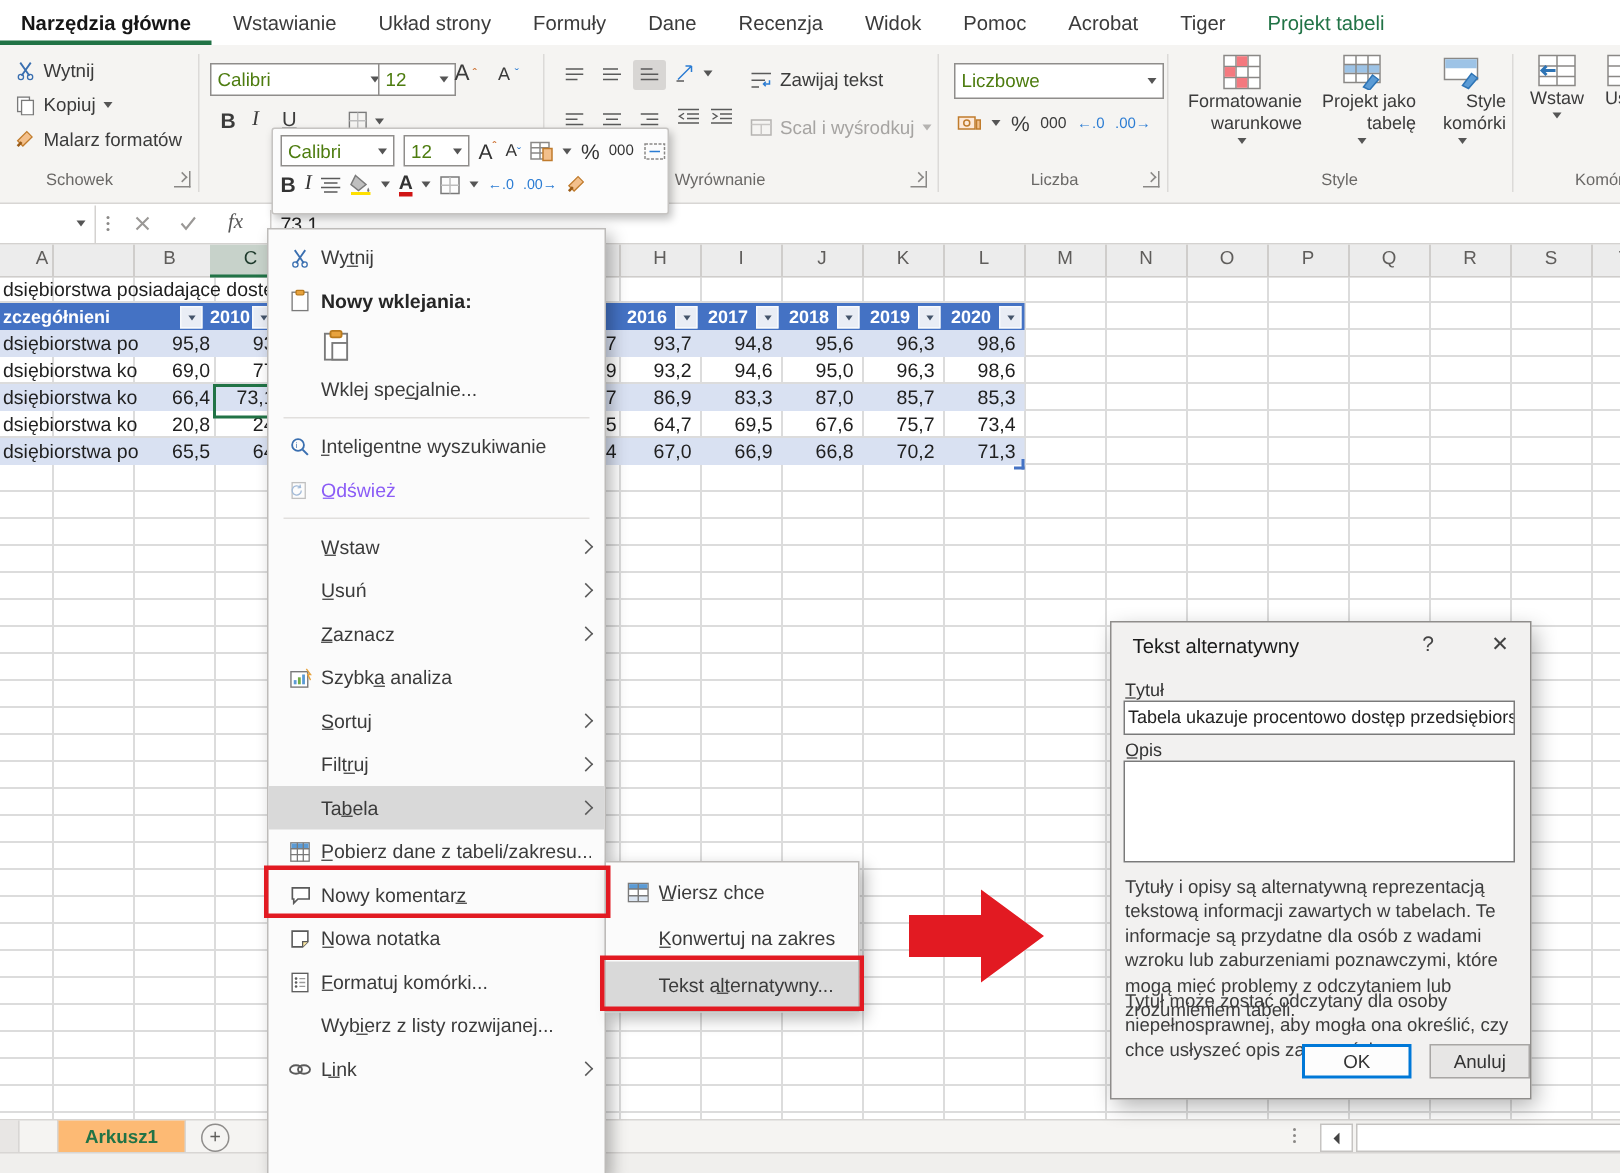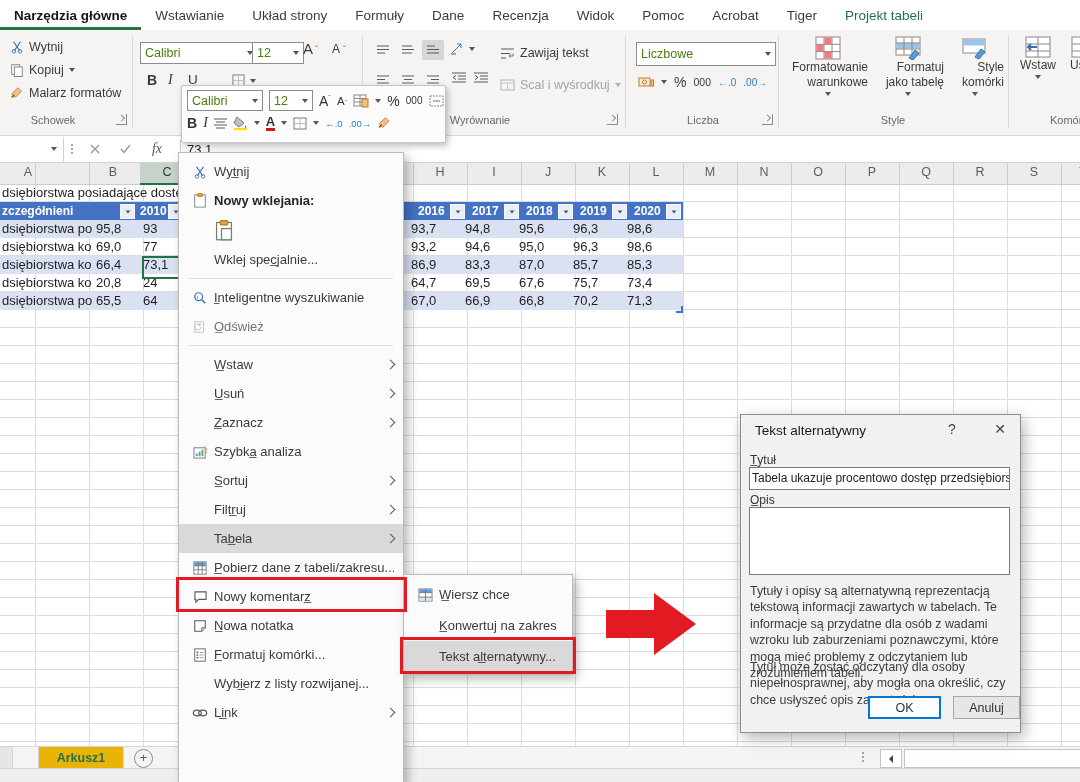--- a/index.html
+++ b/index.html
@@ -46,54 +46,54 @@
   .gridbg{left:0;top:184px;width:1080px;height:562px;background:#fff;z-index:1;
     background-image:repeating-linear-gradient(to right,transparent 0 53px,#dcdcdc 53px 54px),
                      repeating-linear-gradient(to bottom,transparent 0 17px,#dcdcdc 17px 18px);
     background-position:36px 0,0 0}
   .band{left:0;width:683px;height:18px;background:#d9e1f2;z-index:2}
   .thead{left:0;top:202px;width:683px;height:18px;background:#4472c4;z-index:3}
   .hcell{position:absolute;top:0;height:18px;color:#fff;font-weight:bold;font-size:12px;line-height:18px;white-space:nowrap;overflow:hidden}
   .fbtn{position:absolute;top:2px;width:13px;height:13px;background:#e9edf5;border:1px solid #f7f9fc;
         display:flex;align-items:center;justify-content:center}
   .fbtn .cdn{border-top-color:#44546a;transform:scale(.8)}
-  .cellv{position:absolute;height:18px;font-size:13px;color:#1f1f1f;line-height:18px;z-index:3;white-space:nowrap}
+  .cellv{position:absolute;height:18px;font-size:13px;color:#1f1f1f;line-height:18px;text-align:right;z-index:3;white-space:nowrap}
   .celll{position:absolute;height:18px;font-size:13px;color:#1f1f1f;line-height:18px;z-index:3;white-space:nowrap;overflow:hidden}
   .selcell{left:142px;top:256px;width:56px;height:19px;border:2px solid #217346;z-index:4}
   .rhandle{left:676px;top:306px;width:5px;height:5px;border-right:2px solid #4472c4;border-bottom:2px solid #4472c4;z-index:3}
   
   .menu{left:178px;top:152px;width:226px;height:632px;background:#fbfbfb;border:1px solid #bdbbb9;
         box-shadow:4px 4px 10px rgba(0,0,0,.28);z-index:20;padding-top:4px;box-sizing:border-box}
   .mi{display:flex;align-items:center;height:29px;padding:0 9px 0 7px}
   .mi.hl{background:#d9d9d9}
   .mic{width:28px;display:flex;justify-content:center;align-items:center;flex:none}
   .mil{flex:1;font-size:13px;color:#3b3b3b;white-space:nowrap;overflow:hidden}
   .mil.b{font-weight:bold;color:#262626}
-  .mi.dis .mil{color:#737373}
+  .mi.dis .mil{color:#8b5cf6}
   .msep{height:1px;background:#e1dfdd;margin:4px 10px}
   .submenu{left:403px;top:574px;width:170px;height:101px;background:#fbfbfb;border:1px solid #bdbbb9;
            box-shadow:4px 4px 10px rgba(0,0,0,.28);z-index:21;padding-top:4px;box-sizing:border-box}
   .smi{display:flex;align-items:center;height:31px;padding:0 9px 0 7px}
   .smi.hl{background:#d9d9d9}
   .redbox{border:3px solid #e21a22;z-index:30;background:transparent}
   
   .dialog{left:740px;top:414px;width:281px;height:319px;background:#f2f1f0;border:1px solid #8f8d8b;
           box-shadow:3px 5px 14px rgba(0,0,0,.3);z-index:15;box-sizing:border-box}
   .dtitle{position:absolute;left:14px;top:8px;font-size:13.5px;color:#1a1a1a}
   .dico{position:absolute;top:6px;font-size:14px;color:#444;width:22px;text-align:center}
   .dlabel{position:absolute;left:9px;font-size:12px;color:#333}
   .dinput{position:absolute;left:8px;width:255px;background:#fff;border:1px solid #7a7a7a;font-size:12px;
           color:#222;padding:3px 2px;white-space:nowrap;overflow:hidden}
   .dbody{position:absolute;left:9px;width:261px;font-size:12.4px;color:#3c3c3c;line-height:1.32}
   .dbtn{position:absolute;height:23px;font-size:12.5px;display:flex;align-items:center;justify-content:center;box-sizing:border-box}
   
   .redarrow{left:606px;top:591px;z-index:10}
   
   .sheetbar{left:0;top:746px;width:1080px;height:22px;background:#f5f4f2;border-top:1px solid #d8d6d4;z-index:6}
-  .stab{position:absolute;left:38px;top:0;width:84px;height:21px;background:#eab308;border-left:1px solid #d8d6d4;
+  .stab{position:absolute;left:38px;top:0;width:84px;height:21px;background:#fdba74;border-left:1px solid #d8d6d4;
         border-right:1px solid #d8d6d4;border-bottom:2px solid #217346;display:flex;align-items:center;justify-content:center;
         color:#217346;font-weight:bold;font-size:12.5px}
   .addbtn{position:absolute;left:134px;top:2px;width:17px;height:17px;border:1px solid #8f8d8b;border-radius:50%;
           color:#5f5d5b;font-size:13px;line-height:15px;text-align:center}
   .hscroll{position:absolute;left:904px;top:2px;width:176px;height:17px;background:#fff;border:1px solid #c6c4c2}
   .larr{position:absolute;left:880px;top:2px;width:20px;height:17px;background:#fff;border:1px solid #c6c4c2;
         display:flex;align-items:center;justify-content:center}
   .statusbar{left:0;top:768px;width:1080px;height:14px;background:#f0efed;border-top:1px solid #d8d6d4;z-index:6}
   .dots3{display:flex;flex-direction:column;gap:2px}
   .dots3 i{width:2px;height:2px;background:#8a8886;border-radius:50%}
@@ -304,21 +304,21 @@
     </div>
     <div class="bigbtn" style="left:872px;top:6px;width:72px">
       <span>
           <svg width="26" height="24" viewBox="0 0 26 24">
             <rect x="1" y="1" width="24" height="18" fill="#fff" stroke="#8a8886"></rect>
             <rect x="1.5" y="7" width="23" height="5.5" fill="#9dc3e6"></rect>
             <path d="M1 7 H25 M1 13 H25 M9 1 V19 M17 1 V19" stroke="#8a8886"></path>
             <path d="M14 22 L20 14 L24 17 L18 24 Z" fill="#5b9bd5" stroke="#2e74b5"></path>
           </svg>
         </span>
-      <span>Formatuj jako tabelę</span>
+      <span>Projekt jako tabelę</span>
       <span class="cdn" style="margin-top:2px"></span>
     </div>
     <div class="bigbtn" style="left:946px;top:6px;width:58px">
       <span>
           <svg width="26" height="24" viewBox="0 0 26 24">
             <rect x="1" y="3" width="22" height="14" fill="#fff" stroke="#8a8886"></rect>
             <rect x="1.5" y="3.5" width="21" height="6" fill="#9dc3e6"></rect>
             <path d="M13 21 L19 13 L23 16 L17 23 Z" fill="#5b9bd5" stroke="#2e74b5"></path>
           </svg>
         </span>

